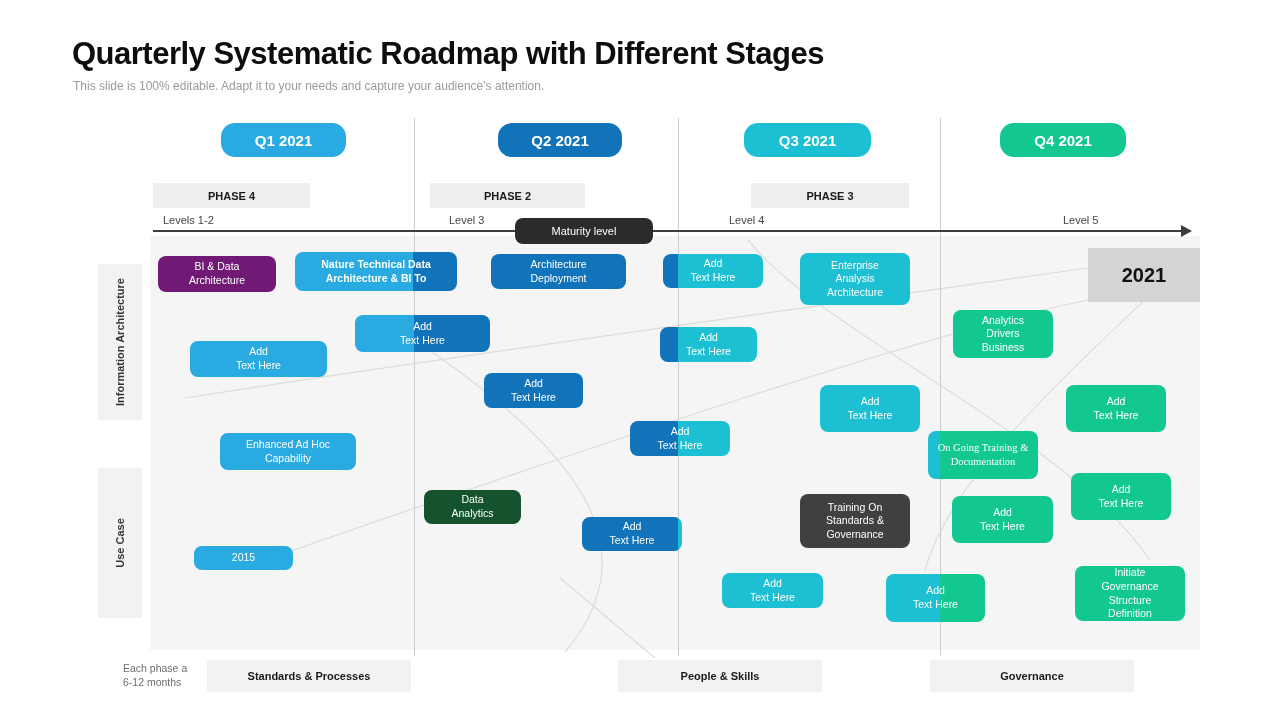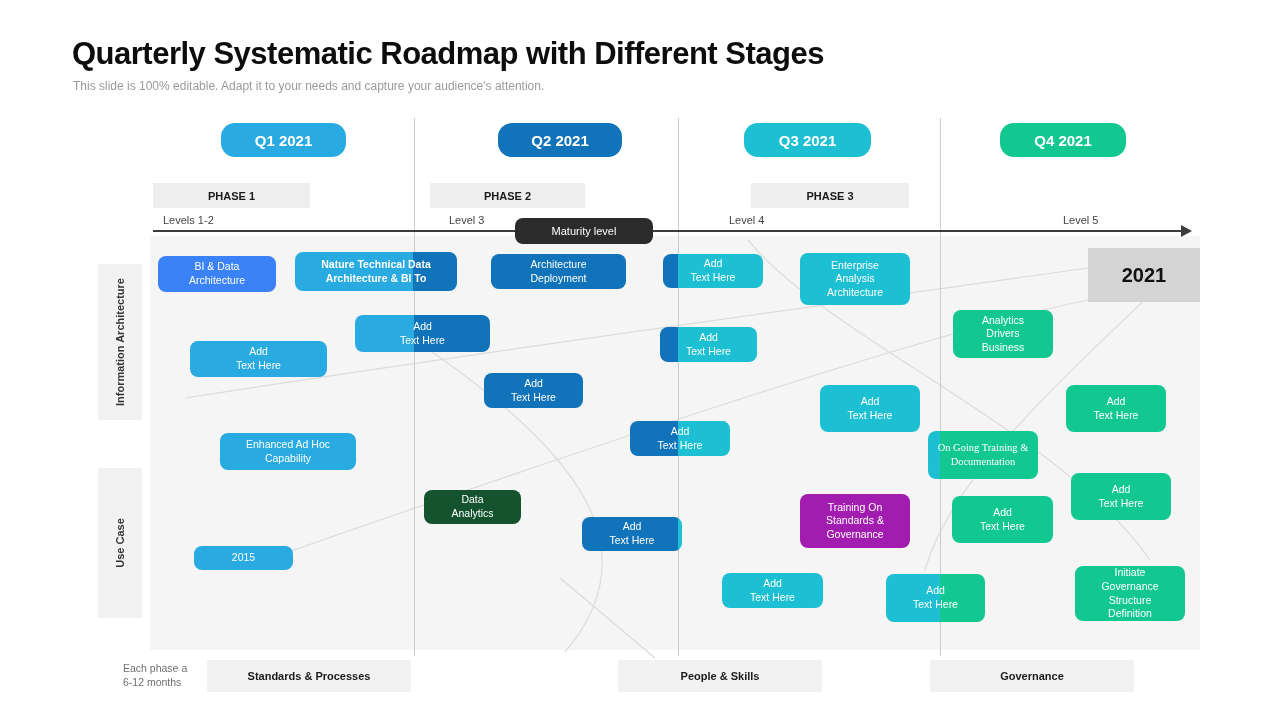--- a/index.html
+++ b/index.html
@@ -64,21 +64,21 @@
 
 <div class="abs gridline" style="left:414px"></div>
 <div class="abs gridline" style="left:678px"></div>
 <div class="abs gridline" style="left:940px"></div>
 
 <div class="abs qpill" style="left: 221px; width: 125px; background: rgb(41, 171, 226);">Q1 2021</div>
 <div class="abs qpill" style="left: 486px; width: 124px; background: rgb(17, 115, 185); margin-left: 12px;">Q2 2021</div>
 <div class="abs qpill" style="left: 744px; width: 127px; background: rgb(29, 191, 210);">Q3 2021</div>
 <div class="abs qpill" style="left: 1000px; width: 126px; background: rgb(19, 200, 144);">Q4 2021</div>
 
-<div class="abs phase" style="left:153px;width:157px">PHASE 1</div>
+<div class="abs phase" style="left:153px;width:157px">PHASE 4</div>
 <div class="abs phase" style="left:430px;width:155px">PHASE 2</div>
 <div class="abs phase" style="left:751px;width:158px">PHASE 3</div>
 
 <div class="abs level" style="left:163px">Levels 1-2</div>
 <div class="abs level" style="left:449px">Level 3</div>
 <div class="abs level" style="left:729px">Level 4</div>
 <div class="abs level" style="left:1063px">Level 5</div>
 
 <div class="abs tl-line"></div>
 <div class="abs tl-head"></div>
@@ -87,21 +87,21 @@
 <div class="abs year-box">2021</div>
 
 <div class="abs strip strip-ia">
   <span>Information Architecture</span>
 </div>
 <div class="abs strip strip-uc">
   <span>Use Case</span>
 </div>
 
 <div id="boxes-layer">
-    <div class="rbox" style="left: 158px; top: 256px; width: 118px; height: 36px; background: #3b82f6;">
+    <div class="rbox" style="left: 158px; top: 256px; width: 118px; height: 36px; background: #701a75;">
       <span>BI &amp; Data
 Architecture</span>
     </div>
     <div class="rbox" style="left: 295px; top: 252px; width: 162px; height: 39px; background: linear-gradient(90deg, rgb(41, 171, 226) 0%, rgb(41, 171, 226) 73%, rgb(17, 115, 185) 73%, rgb(17, 115, 185) 100%); font-weight: bold;">
       <span>Nature Technical Data
 Architecture &amp; BI To</span>
     </div>
     <div class="rbox" style="left: 491px; top: 254px; width: 135px; height: 35px; background: rgb(17, 115, 185);">
       <span>Architecture
 Deployment</span>
@@ -157,21 +157,21 @@
 Documentation</span>
     </div>
     <div class="rbox" style="left: 424px; top: 490px; width: 97px; height: 34px; background: #14532d;">
       <span>Data
 Analytics</span>
     </div>
     <div class="rbox" style="left: 582px; top: 517px; width: 100px; height: 34px; background: linear-gradient(90deg, rgb(17, 115, 185) 0%, rgb(17, 115, 185) 96%, rgb(29, 191, 210) 96%, rgb(29, 191, 210) 100%);">
       <span>Add
 Text Here</span>
     </div>
-    <div class="rbox" style="left: 800px; top: 494px; width: 110px; height: 54px; background: #a21caf;">
+    <div class="rbox" style="left: 800px; top: 494px; width: 110px; height: 54px; background: #404040;">
       <span>Training On
 Standards &amp;
 Governance</span>
     </div>
     <div class="rbox" style="left: 952px; top: 496px; width: 101px; height: 47px; background: rgb(19, 200, 144);">
       <span>Add
 Text Here</span>
     </div>
     <div class="rbox" style="left: 1071px; top: 473px; width: 100px; height: 47px; background: rgb(19, 200, 144);">
       <span>Add

